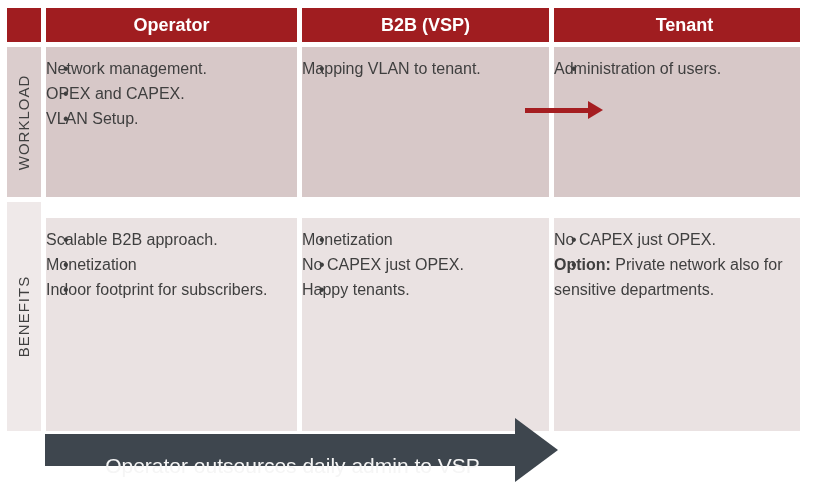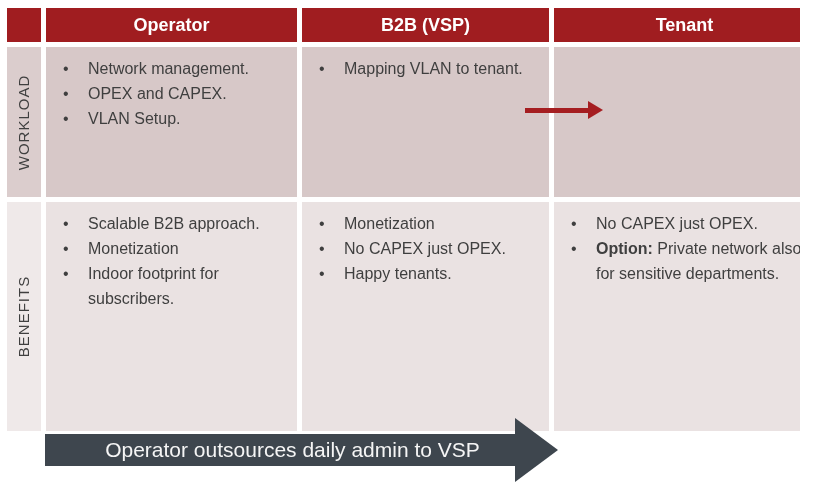--- a/index.html
+++ b/index.html
@@ -30,43 +30,43 @@
   }
   .rowlabel{display:flex;align-items:center;justify-content:center;}
   .rowlabel span{
     transform:rotate(-90deg);white-space:nowrap;
     font-size:15px;letter-spacing:1px;color:var(--text);
   }
   .rowlabel.workload{background:var(--wl-label);}
   .rowlabel.benefits{background:var(--bn-label);}
   .cell{font-size:16px;color:var(--text);padding:9px 6px 0 0;}
   .cell.workload{background:var(--wl-cell);}
-  .cell.benefits{background:var(--bn-cell);}
+  .cell.benefits{background:var(--bn-cell);margin-top:16px;}
   .cell ul{margin:0;padding:0;list-style:none;}
-  .cell li{position:relative;padding-left:42px;line-height:25px;}
+  .cell li{position:relative;line-height:25px;}
   .cell li::before{content:"\2022";position:absolute;left:17px;top:0;color:var(--text);}
   .b{font-weight:bold;}
   
   .red-arrow{position:absolute;left:525px;top:101px;width:78px;height:19px;}
   .red-arrow .shaft{position:absolute;left:0;top:7px;width:63px;height:5px;background:#A51E21;}
   .red-arrow .head{
     position:absolute;left:63px;top:0;width:0;height:0;
     border-top:9px solid transparent;border-bottom:9px solid transparent;
     border-left:15px solid #A51E21;
   }
   
   .banner{position:absolute;left:45px;top:418px;width:513px;height:64px;}
   .banner .body{position:absolute;left:0;top:16px;width:470px;height:32px;background:var(--banner);}
   .banner .head{
     position:absolute;left:470px;top:0;width:0;height:0;
     border-top:32px solid transparent;border-bottom:32px solid transparent;
     border-left:43px solid var(--banner);
   }
   .banner .label{
-    position:absolute;left:0;top:16px;width:495px;height:32px;
+    position:absolute;left:0;top:32px;width:495px;height:32px;
     display:flex;align-items:center;justify-content:center;
     color:#F5F5F5;font-size:21px;white-space:nowrap;
   }
 </style>
 </head>
 <body>
 
 <div class="slide">
 
   <div class="grid">
@@ -86,20 +86,21 @@
         <li><span>VLAN Setup.</span></li>
       </ul>
     </div>
     <div class="cell workload">
       <ul>
         <li><span>Mapping VLAN to tenant.</span></li>
       </ul>
     </div>
     <div class="cell workload">
       <ul>
+        <li><span>Administration of users.</span></li>
       </ul>
     </div>
 
     <div class="rowlabel benefits">
       <span>BENEFITS</span>
     </div>
     <div class="cell benefits">
       <ul>
         <li><span>Scalable B2B approach.</span></li>
         <li><span>Monetization</span></li>

